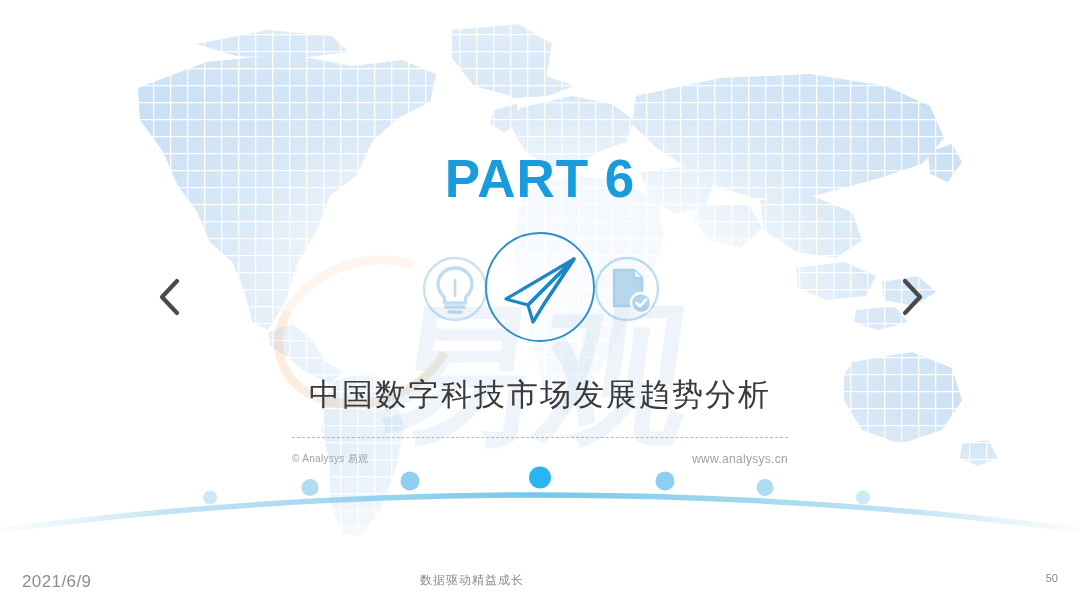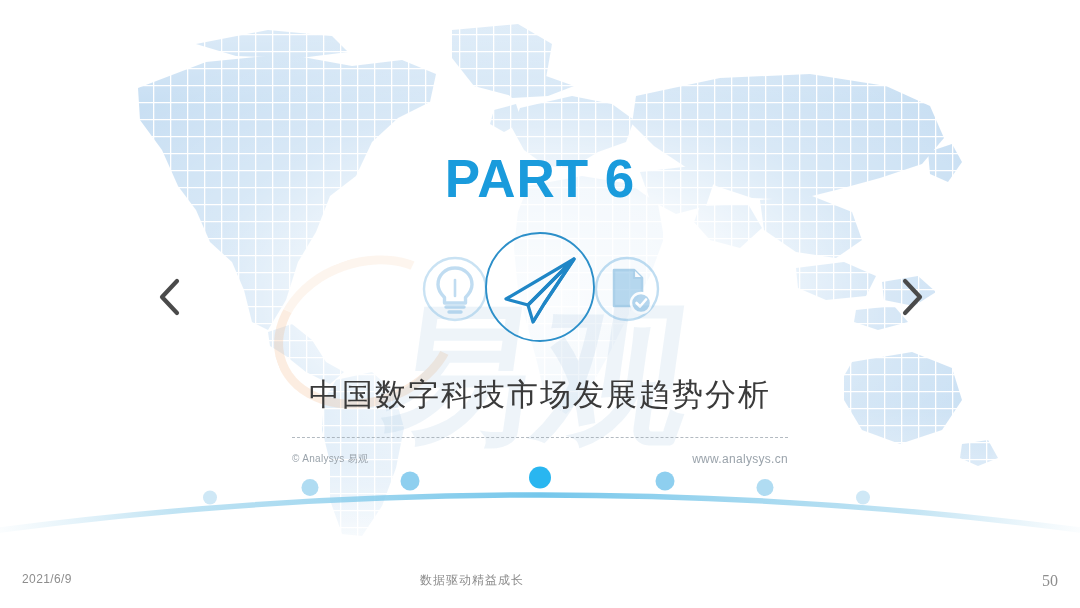--- a/index.html
+++ b/index.html
@@ -210,41 +210,40 @@
     position: absolute;
     left: 0;
     top: 566px;
     width: 1080px;
     height: 42px;
   }
   .footer-date {
     position: absolute;
     left: 22px;
     top: 6px;
-    font-size: 12px;
+    font-size: 17px;
     color: #8d8d8d;
     letter-spacing: 0.4px;
   }
   .footer-slogan {
     position: absolute;
     left: 0;
     top: 6px;
     width: 944px;
     text-align: center;
     font-size: 12px;
     color: #8d8d8d;
     letter-spacing: 1px;
   }
   .footer-page {
     position: absolute;
     right: 22px;
     top: 6px;
-    font-size: 16px;
+    font-size: 11px;
     color: #8d8d8d;
-    font-family: Liberation Serif, serif;
   }
 </style>
 </head>
 <body>
 
 <div id="slide">
 
   <div class="map-layer">
     <svg class="map-svg" viewBox="0 0 1080 560" preserveAspectRatio="none">
       <defs>

